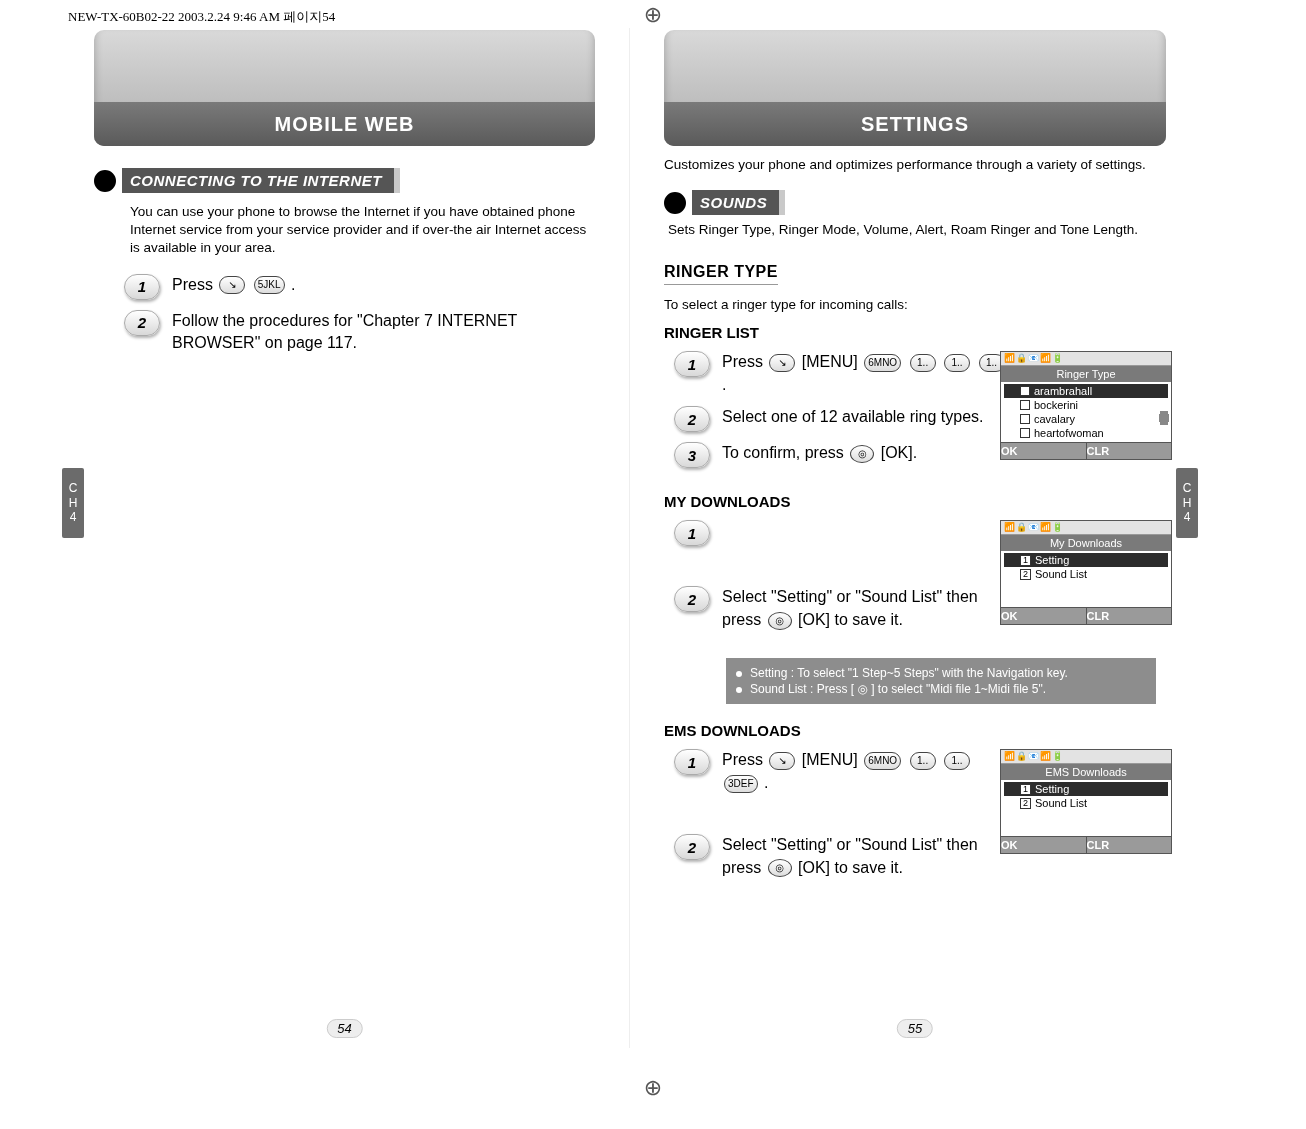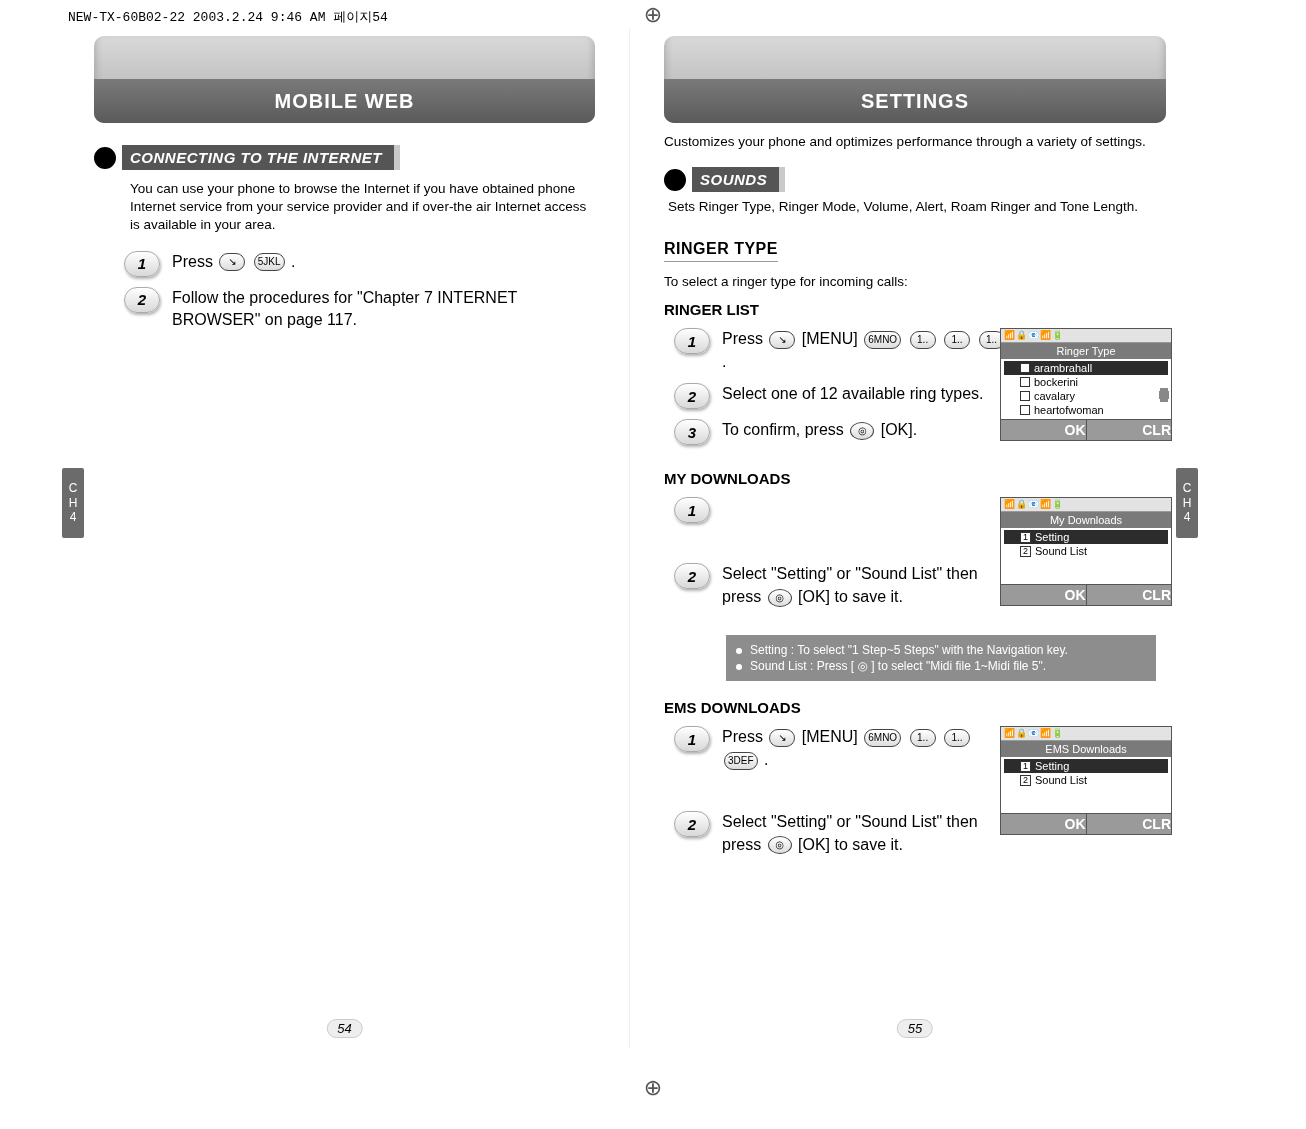--- a/index.html
+++ b/index.html
@@ -8,21 +8,21 @@
     background: #fff;
     width: 1306px;
     height: 1129px;
     position: relative;
     color: #000;
   }
   .print-header {
     position: absolute;
     top: 8px; left: 68px;
     font-size: 13px;
-    font-family: Liberation Mono, monospace;
+    font-family: Liberation Serif, serif;
   }
   .cross-top, .cross-bottom {
     position: absolute;
     left: 50%;
     transform: translateX(-50%);
     color: #555;
     font-size: 22px;
   }
   .cross-top { top: 2px; }
   .cross-bottom { bottom: 28px; }
@@ -34,22 +34,21 @@
   }
   .page {
     width: 50%;
     height: 100%;
     padding: 2px 34px 20px 34px;
     position: relative;
   }
   .page-left { border-right: 1px solid #eee; }
   .page-right { }
   .title-tab {
-    margin-top: 6px;
-    height: 87px;
+    height: 116px;
     border-radius: 10px;
     position: relative;
     background: linear-gradient(#d9d9d9 0%, #bfbfbf 60%, #9e9e9e 100%);
     box-shadow: inset 0 -6px 8px rgba(0,0,0,.25);
     padding-left: 16px;
   }
   .title-tab .dark-band {
     position: absolute;
     left: 0; right: 0; bottom: 0;
     height: 44px;
@@ -182,21 +181,21 @@
   }
   .phone-screen .status-bar{ height:14px;background:#e3e3e3;border-bottom:1px solid #999;font-size:9px;padding:1px 3px;letter-spacing:1px;}
   .phone-screen .screen-title{ background:#7a7a7a;color:#fff;text-align:center;font-size:11px;padding:2px 0;}
   .phone-screen .screen-body{ min-height:56px;padding:2px 3px;}
   .phone-screen .row{ display:flex;align-items:center;gap:4px;padding:1px 16px;}
   .phone-screen .row.selected{ background:#2c2c2c;color:#fff;}
   .phone-screen .chk{ width:10px;height:10px;border:1px solid #333;display:inline-block;background:#fff;}
   .phone-screen .chk.checked::after{ content:"✔";font-size:9px;position:relative;top:-3px;left:0;}
   .phone-screen .numbox{ width:11px;height:11px;border:1px solid #333;display:inline-flex;align-items:center;justify-content:center;font-size:9px;background:#fff;color:#000;}
   .phone-screen .softkeys{ display:flex;}
-  .phone-screen .softkeys div{ flex:1;text-align:right;background:#9a9a9a;color:#fff;font-weight:bold;font-size:14px;padding:2px 0;border-top:1px solid #555;}
+  .phone-screen .softkeys div{ flex:1;text-align:left;background:#9a9a9a;color:#fff;font-weight:bold;font-size:11px;padding:2px 0;border-top:1px solid #555;}
   .phone-screen .softkeys div:first-child{ border-right:1px solid #555;}
   .phone-screen .scroll{ position:absolute;right:2px;top:32px;bottom:20px;width:10px;border:1px solid #888;background:#f0f0f0;}
   .phone-screen .scroll::before{content:"";position:absolute;top:0;left:0;right:0;height:10px;background:#888;}
   .phone-screen .scroll::after{content:"";position:absolute;bottom:0;left:0;right:0;height:10px;background:#888;}
   .tip-box{
     margin:10px 0 6px 62px;
     background:#8d8d8d;color:#fff;
     font-size:12px;padding:6px 10px;
     max-width:430px;
   }

